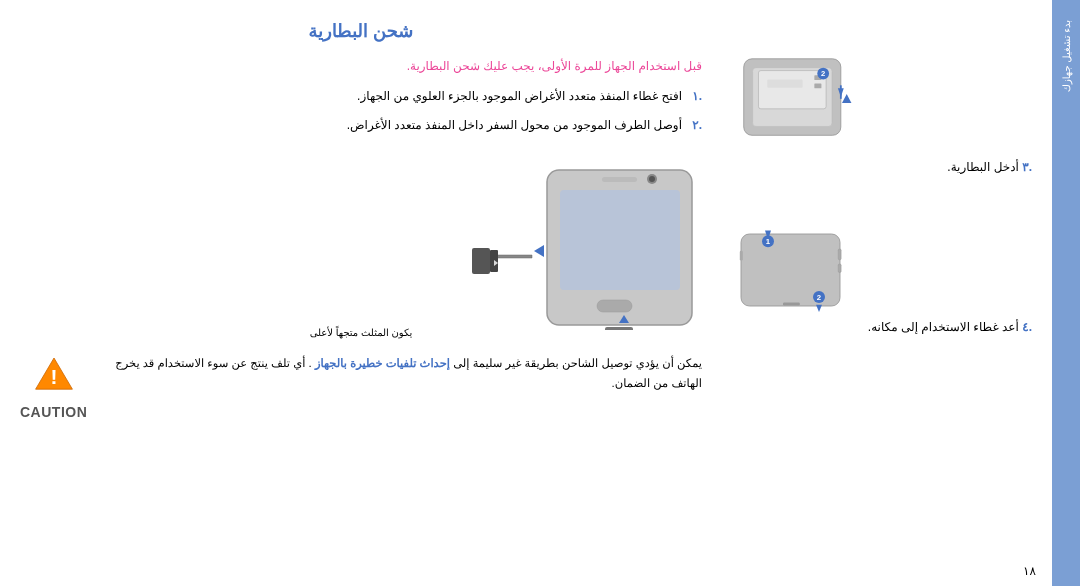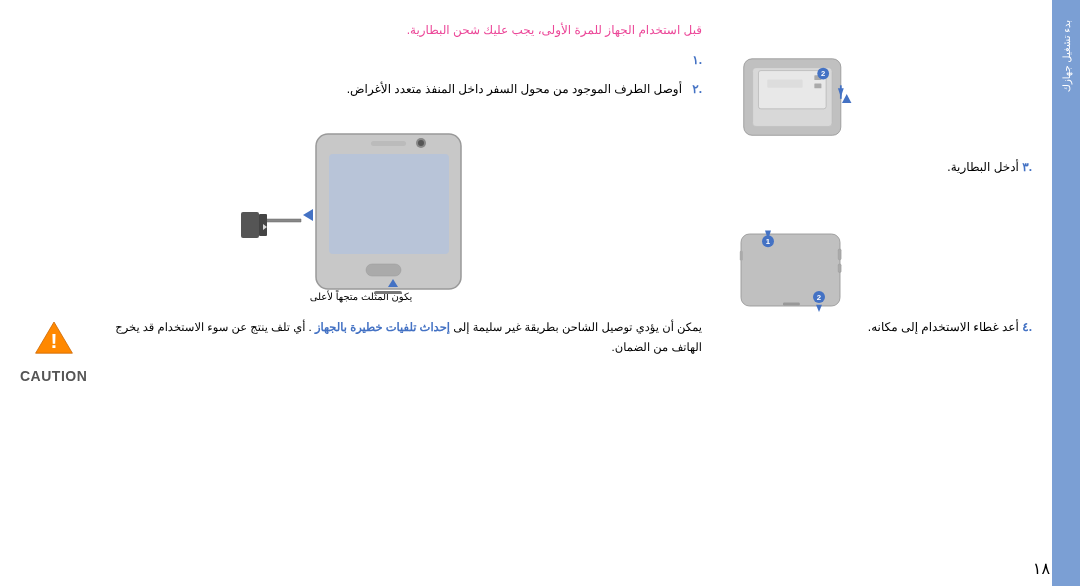--- a/index.html
+++ b/index.html
@@ -94,21 +94,20 @@
     .item-number {
       color: #4472c4;
       font-weight: bold;
       min-width: 16px;
     }
 
     
     .phone-illustration {
       display: flex;
       flex-direction: column;
-      align-items: center;
       margin: 10px 0;
       position: relative;
     }
 
     .phone-svg-container {
       width: 220px;
       height: 180px;
       position: relative;
     }
 
@@ -193,39 +192,41 @@
 
     .step-number-blue {
       color: #4472c4;
       font-weight: bold;
     }
 
     
     .page-number {
       position: absolute;
       bottom: 8px;
-      right: 30px;
-      font-size: 16px;
+      right: 44px;
+      font-size: 12px;
       color: #000;
     }
   </style>
 </head>
 <body>
 
 <div class="page-container">
 
   <div class="main-content">
 
     <div class="left-section">
 
+      <div class="section-title">شحن البطارية</div>
 
       <p class="instruction-text">قبل استخدام الجهاز للمرة الأولى، يجب عليك شحن البطارية.</p>
 
       <div class="instruction-item">
         <span class="item-number">.١</span>
+        <span>افتح غطاء المنفذ متعدد الأغراض الموجود بالجزء العلوي من الجهاز.</span>
       </div>
 
       <div class="instruction-item">
         <span class="item-number">.٢</span>
         <span>أوصل الطرف الموجود من محول السفر داخل المنفذ متعدد الأغراض.</span>
       </div>
 
       <div class="phone-illustration">
         <div class="phone-svg-container">
           <svg width="230" height="185" viewBox="0 0 230 185">

